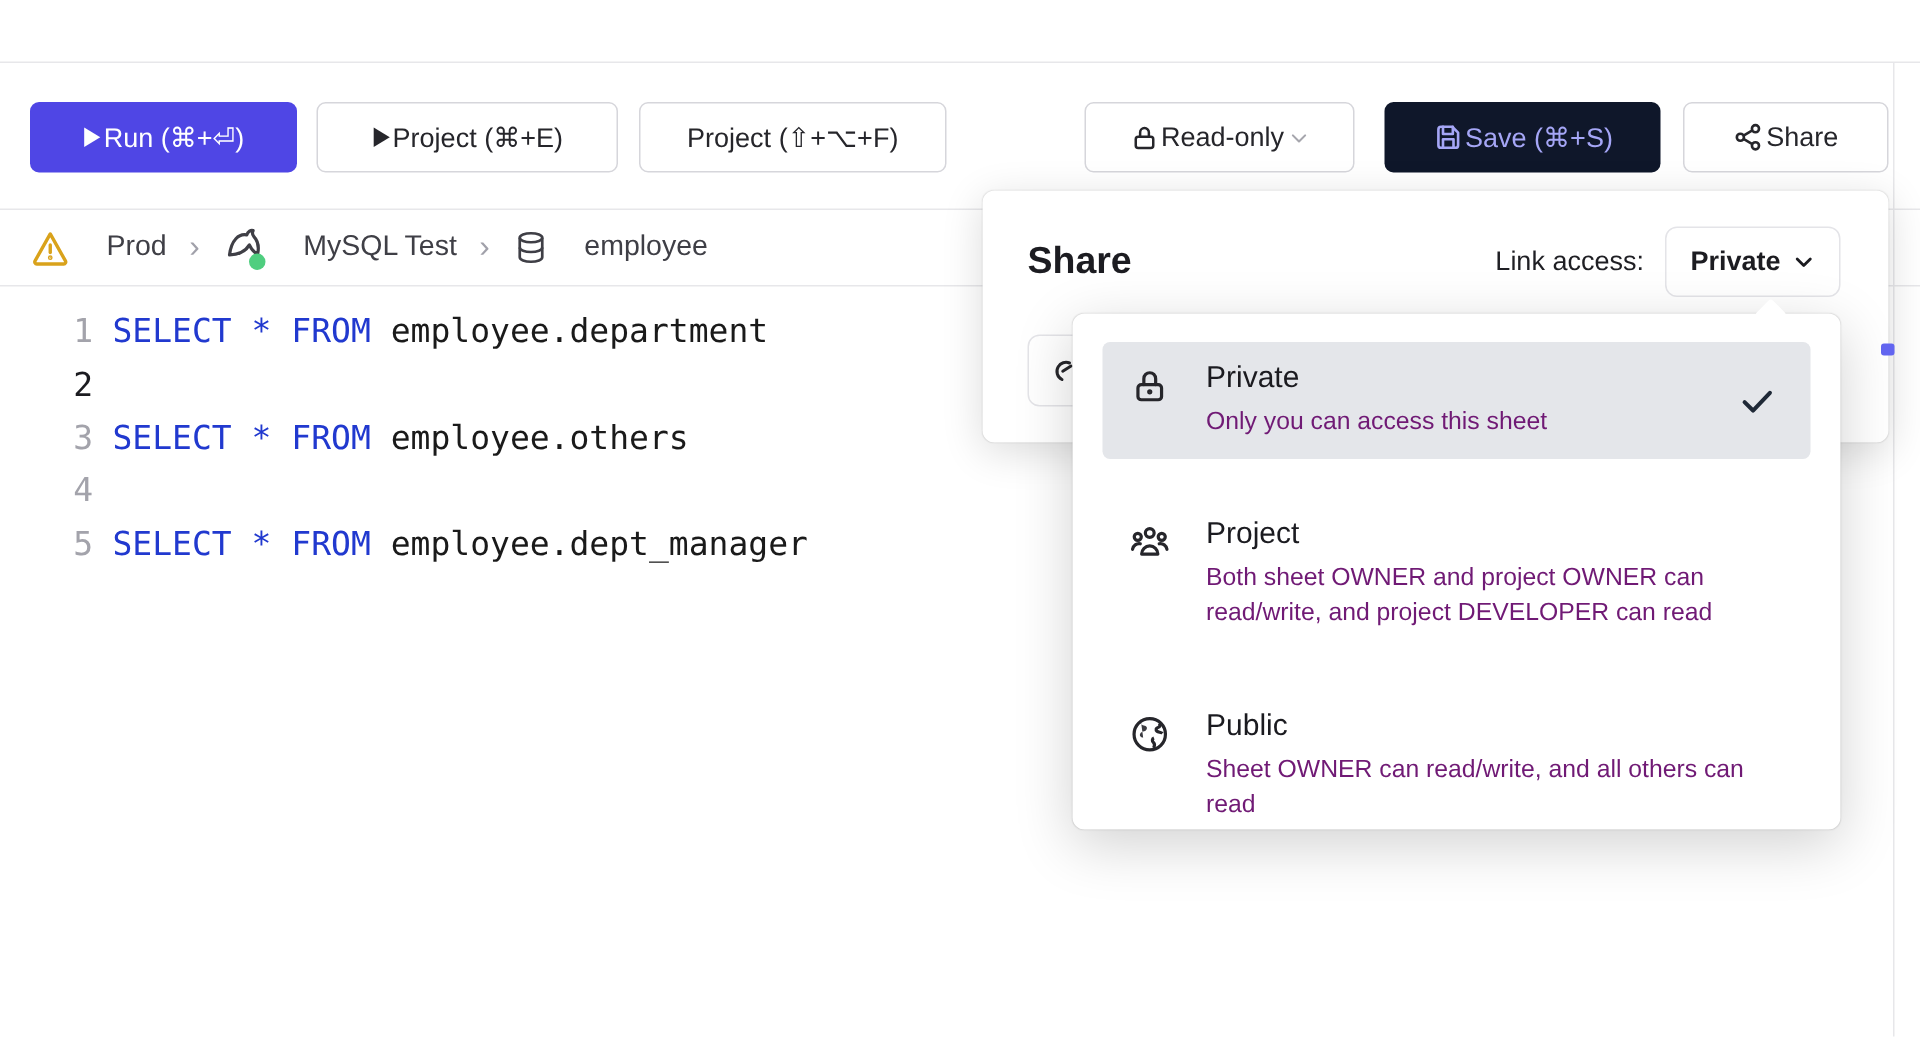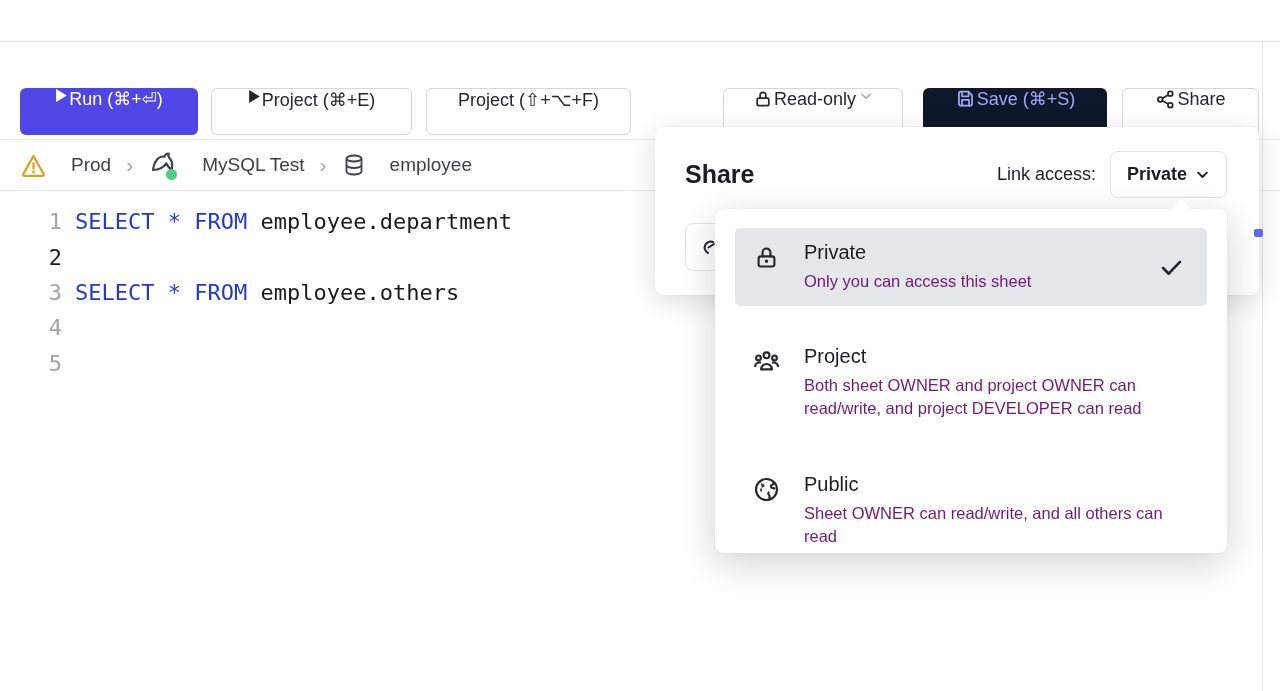--- a/index.html
+++ b/index.html
@@ -2,24 +2,24 @@
 <html><head>
 <meta charset="utf-8">
 <style>
   * { margin:0; padding:0; box-sizing:border-box; }
   html,body { width:1280px; height:691px; background:#ffffff; overflow:hidden;
               font-family:"Liberation Sans", sans-serif; color:#18181b; }
   .hline { position:absolute; left:0; right:0; height:1px; background:#e7e7ea; z-index:1; }
   .vline { position:absolute; width:1px; background:#e7e7ea; z-index:1; }
 
   
-  .btn { position:absolute; top:68px; height:47px; display:flex; align-items:flex-start;
+  .btn { position:absolute; top:68px; height:47px; display:flex; align-items:center;
          justify-content:center; gap:1px; border-radius:6px; font-size:18px;
          background:#fff; border:1px solid #d6d6db; color:#26262b; cursor:pointer;
-         font-weight:500; z-index:2;margin-top:20px; }
+         font-weight:500; z-index:2; }
   .btn svg { flex:0 0 auto; }
   .btn-run   { left:20px;  width:178px; background:#4f46e5; border:none; color:#fff; }
   .btn-explain{ left:211px; width:201px; }
   .btn-format{ left:426px; width:205px; }
   .btn-mode  { left:723px; width:180px; }
   .btn-save  { left:923px; width:184px; background:#0f172a; border:none; color:#a5a6f6; }
   .btn-share { left:1122px; width:137px; }
   .chev-dim { color:#a6a6ad; margin-left:2px; }
 
   
@@ -195,20 +195,21 @@
   <div class="c-row">
     <span class="ln">3</span>
     <span class="code"><span class="kw">SELECT </span><span class="kw">* </span><span class="kw">FROM </span><span>employee.others</span></span>
   </div>
   <div class="c-row">
     <span class="ln">4</span>
     <span class="code"></span>
   </div>
   <div class="c-row">
     <span class="ln">5</span>
+    <span class="code"><span class="kw">SELECT </span><span class="kw">* </span><span class="kw">FROM </span><span>employee.dept_manager</span></span>
   </div>
 </div>
 
 <div class="vline" style="left:1262px; top:42px; bottom:0;"></div>
 <div class="peek-accent"></div>
 
 <div class="popover">
   <div class="pop-head">
     <div class="pop-title">Share</div>
     <div class="pop-right">

